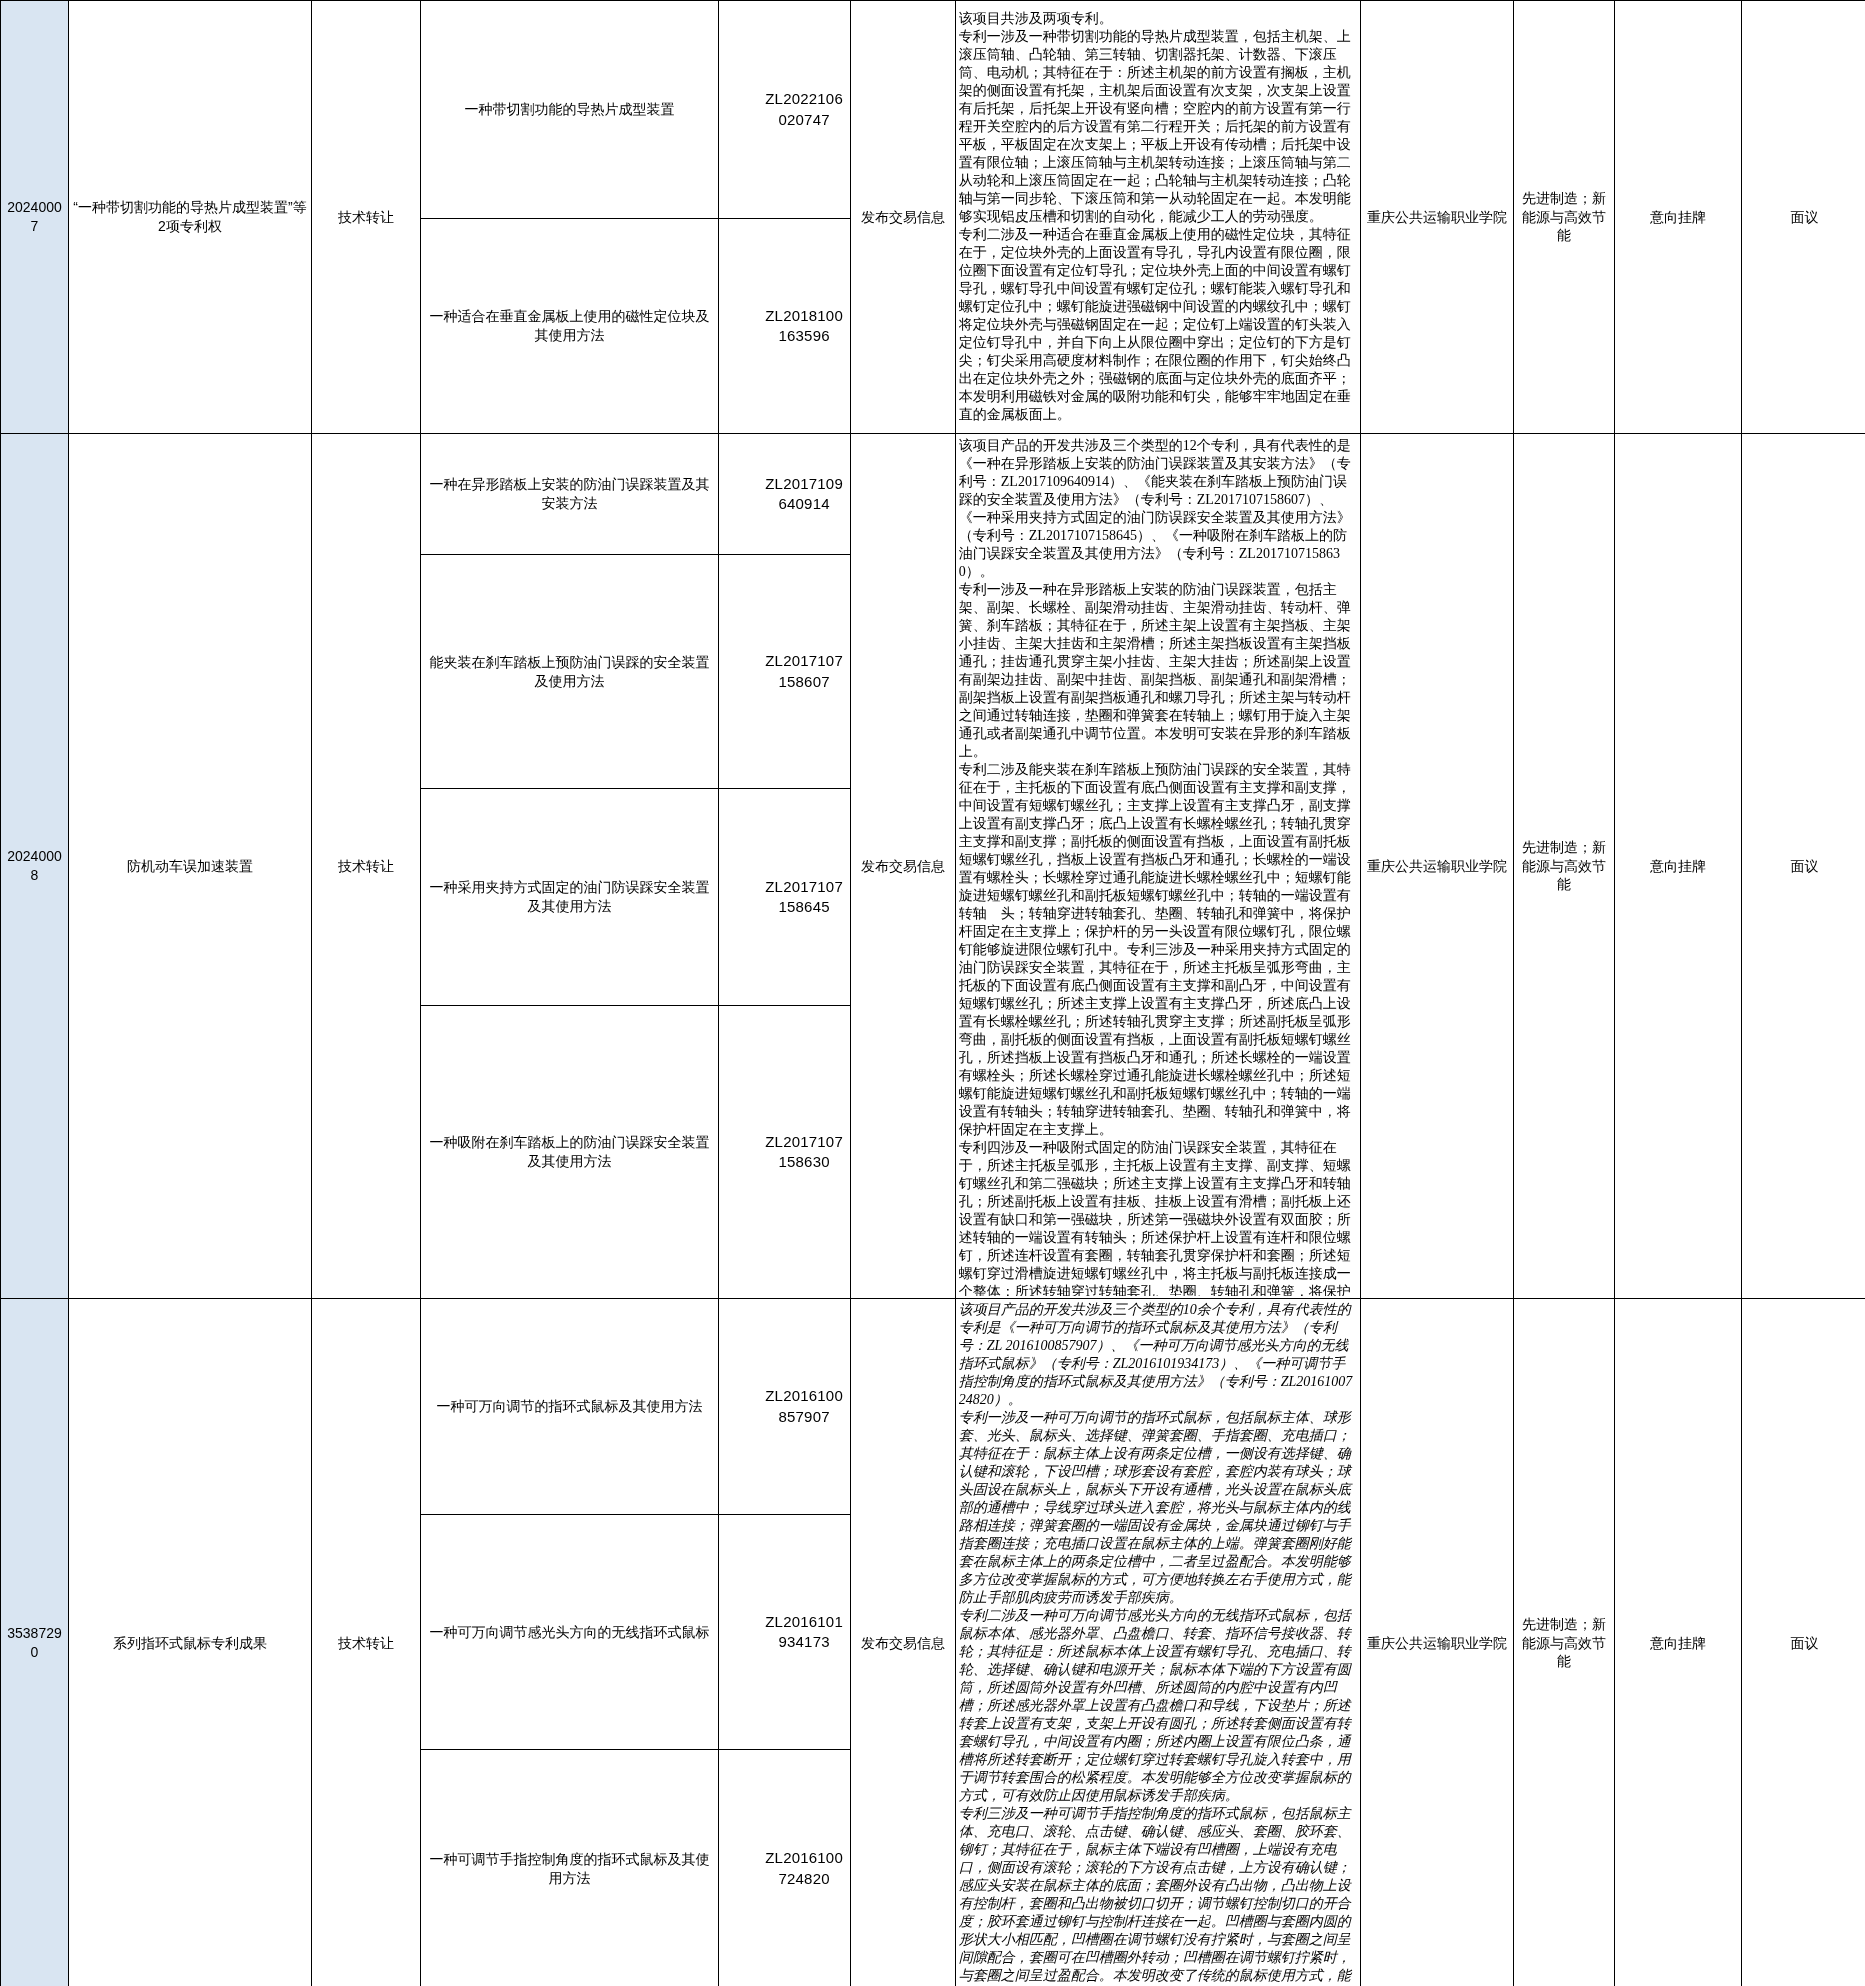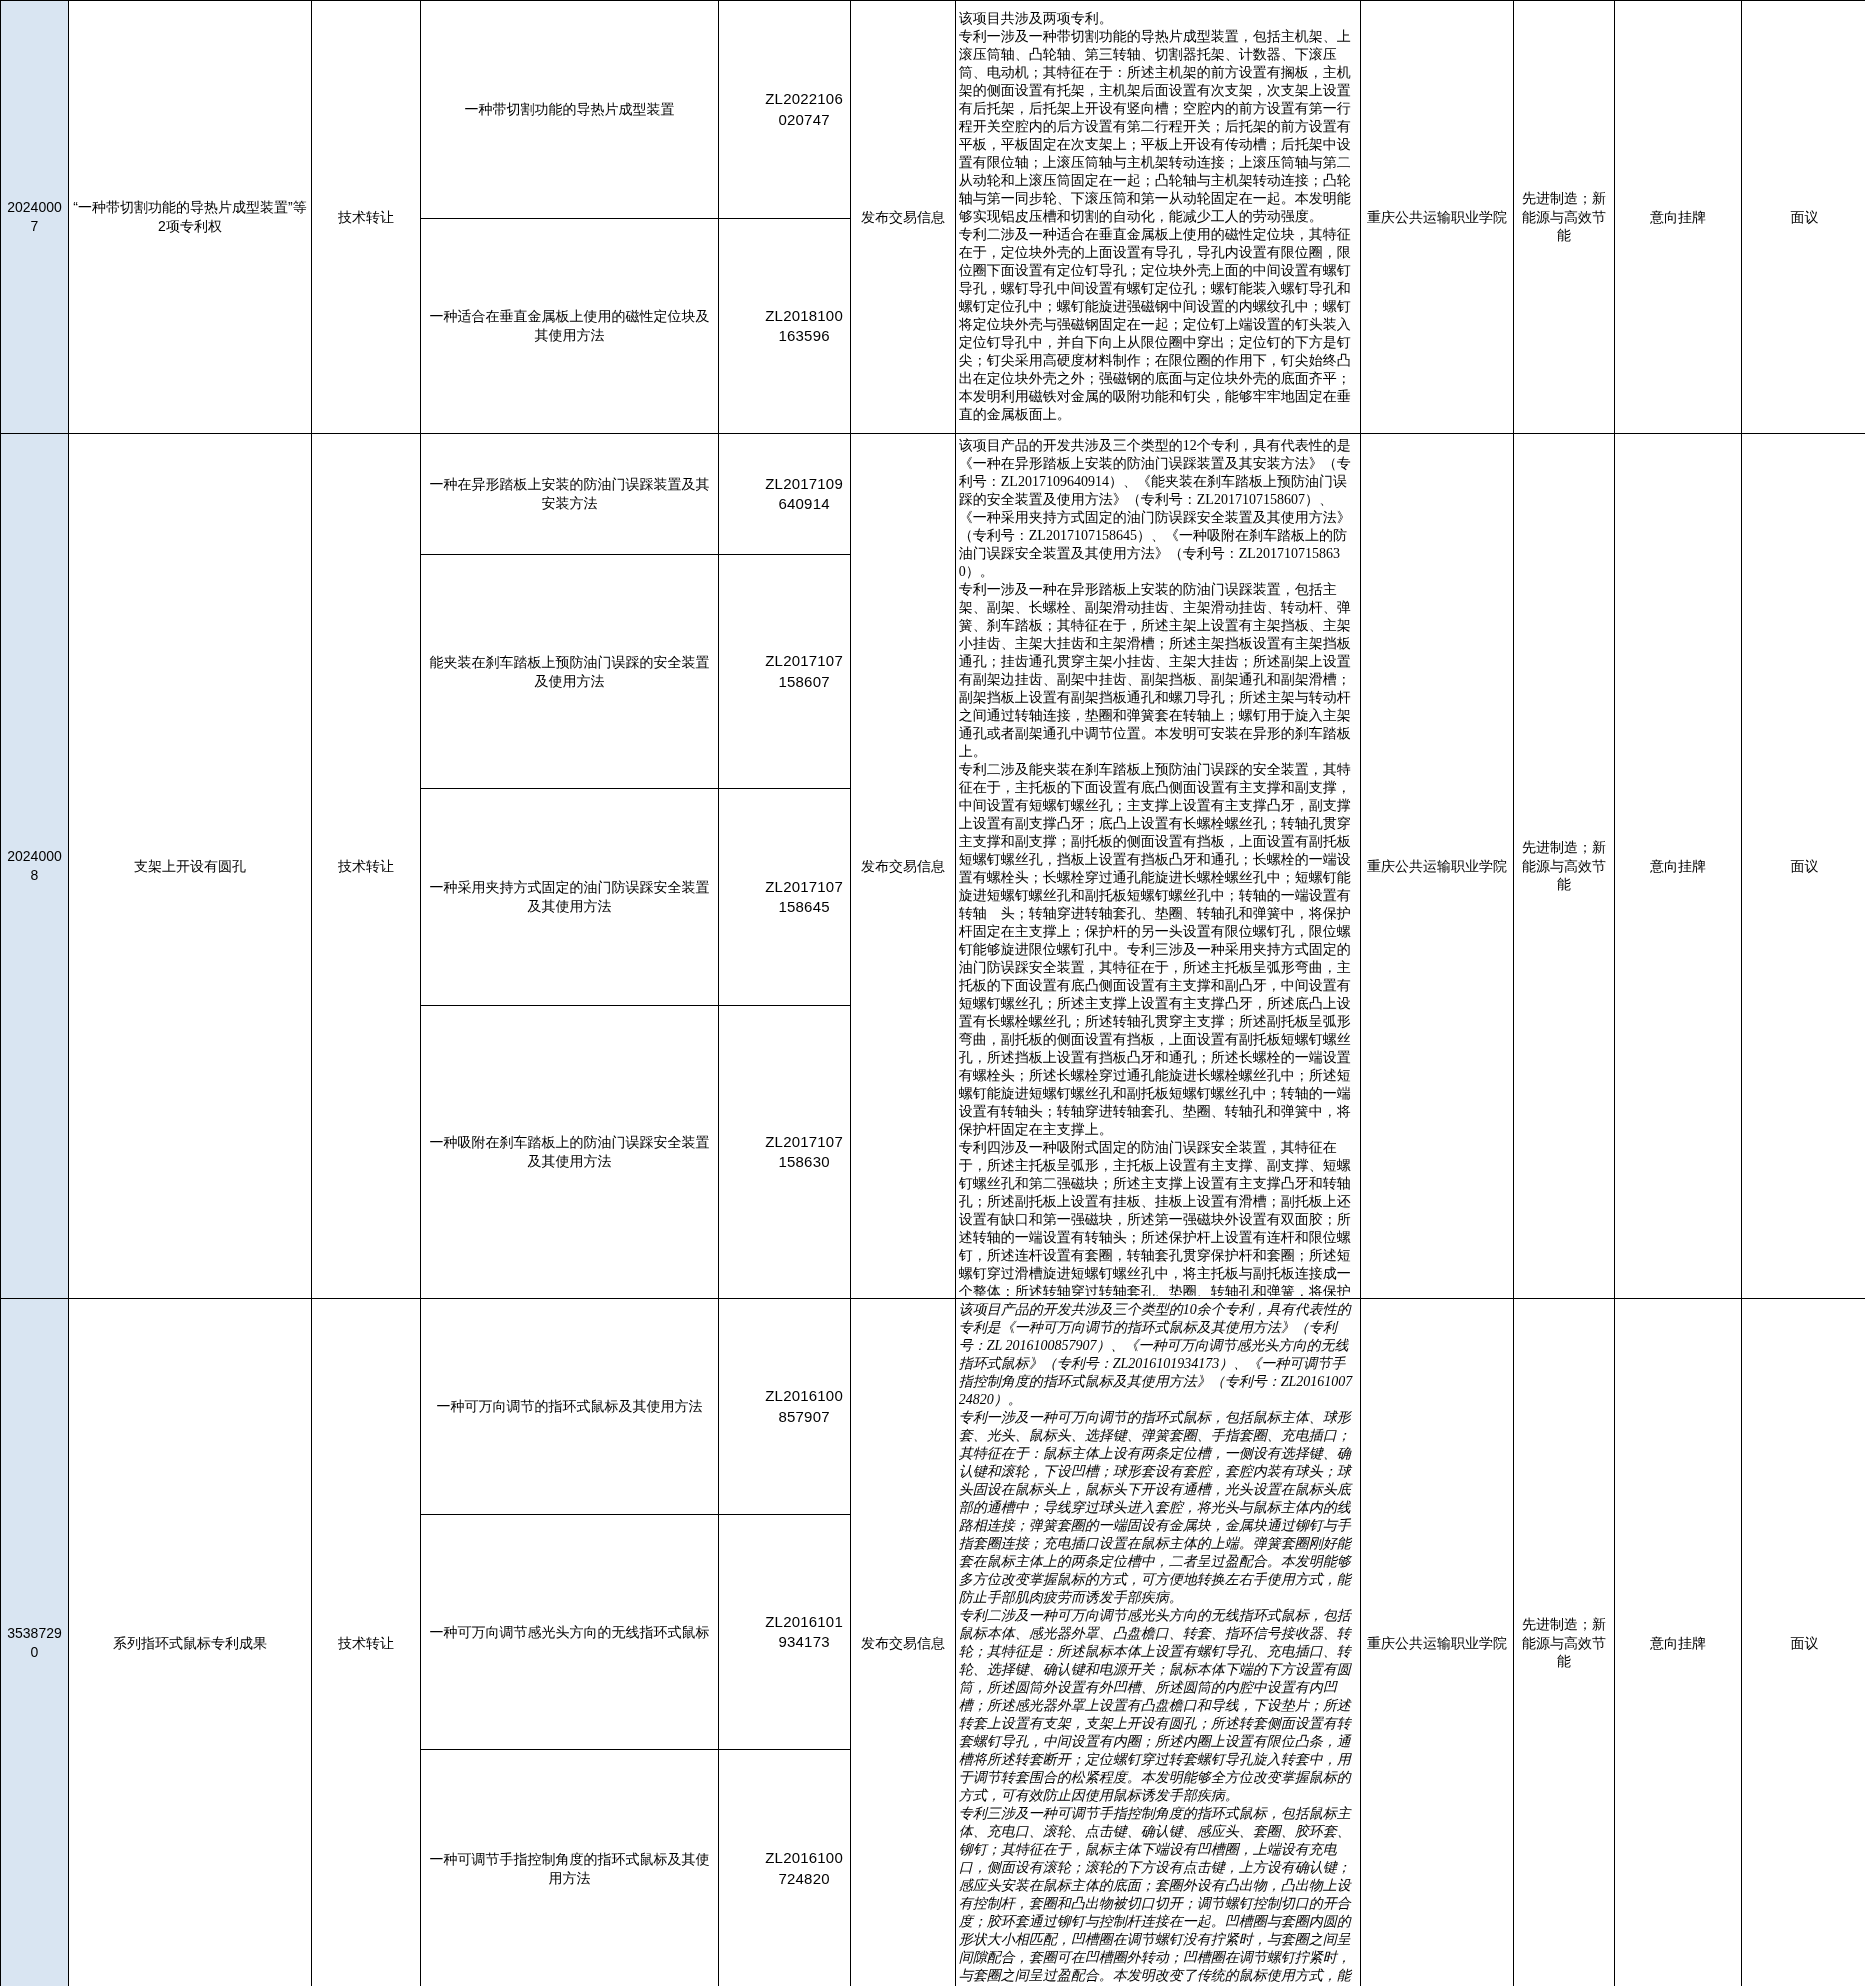--- a/index.html
+++ b/index.html
@@ -72,21 +72,21 @@
         <td rowspan="2">先进制造；新能源与高效节能</td>
         <td rowspan="2">意向挂牌</td>
         <td rowspan="2">面议</td>
       </tr>
       <tr style="height: 215px;">
         <td>一种适合在垂直金属板上使用的磁性定位块及其使用方法</td>
         <td class="number-cell">ZL2018100163596</td>
       </tr>
       <tr class="group-start" style="height: 121px;">
         <td class="id-cell" rowspan="4">20240008</td>
-        <td rowspan="4">支架上开设有圆孔</td>
+        <td rowspan="4">防机动车误加速装置</td>
         <td rowspan="4">技术转让</td>
         <td>一种在异形踏板上安装的防油门误踩装置及其安装方法</td>
         <td class="number-cell">ZL2017109640914</td>
         <td rowspan="4">发布交易信息</td>
         <td class="desc-cell" rowspan="4">
           <div class="desc-text" style="max-height: 859px;">该项目产品的开发共涉及三个类型的12个专利，具有代表性的是《一种在异形踏板上安装的防油门误踩装置及其安装方法》（专利号：ZL2017109640914）、《能夹装在刹车踏板上预防油门误踩的安全装置及使用方法》（专利号：ZL2017107158607）、《一种采用夹持方式固定的油门防误踩安全装置及其使用方法》（专利号：ZL2017107158645）、《一种吸附在刹车踏板上的防油门误踩安全装置及其使用方法》（专利号：ZL2017107158630）。
 专利一涉及一种在异形踏板上安装的防油门误踩装置，包括主架、副架、长螺栓、副架滑动挂齿、主架滑动挂齿、转动杆、弹簧、刹车踏板；其特征在于，所述主架上设置有主架挡板、主架小挂齿、主架大挂齿和主架滑槽；所述主架挡板设置有主架挡板通孔；挂齿通孔贯穿主架小挂齿、主架大挂齿；所述副架上设置有副架边挂齿、副架中挂齿、副架挡板、副架通孔和副架滑槽；副架挡板上设置有副架挡板通孔和螺刀导孔；所述主架与转动杆之间通过转轴连接，垫圈和弹簧套在转轴上；螺钉用于旋入主架通孔或者副架通孔中调节位置。本发明可安装在异形的刹车踏板上。
 专利二涉及能夹装在刹车踏板上预防油门误踩的安全装置，其特征在于，主托板的下面设置有底凸侧面设置有主支撑和副支撑，中间设置有短螺钉螺丝孔；主支撑上设置有主支撑凸牙，副支撑上设置有副支撑凸牙；底凸上设置有长螺栓螺丝孔；转轴孔贯穿主支撑和副支撑；副托板的侧面设置有挡板，上面设置有副托板短螺钉螺丝孔，挡板上设置有挡板凸牙和通孔；长螺栓的一端设置有螺栓头；长螺栓穿过通孔能旋进长螺栓螺丝孔中；短螺钉能旋进短螺钉螺丝孔和副托板短螺钉螺丝孔中；转轴的一端设置有转轴　头；转轴穿进转轴套孔、垫圈、转轴孔和弹簧中，将保护杆固定在主支撑上；保护杆的另一头设置有限位螺钉孔，限位螺钉能够旋进限位螺钉孔中。专利三涉及一种采用夹持方式固定的油门防误踩安全装置，其特征在于，所述主托板呈弧形弯曲，主托板的下面设置有底凸侧面设置有主支撑和副凸牙，中间设置有短螺钉螺丝孔；所述主支撑上设置有主支撑凸牙，所述底凸上设置有长螺栓螺丝孔；所述转轴孔贯穿主支撑；所述副托板呈弧形弯曲，副托板的侧面设置有挡板，上面设置有副托板短螺钉螺丝孔，所述挡板上设置有挡板凸牙和通孔；所述长螺栓的一端设置有螺栓头；所述长螺栓穿过通孔能旋进长螺栓螺丝孔中；所述短螺钉能旋进短螺钉螺丝孔和副托板短螺钉螺丝孔中；转轴的一端设置有转轴头；转轴穿进转轴套孔、垫圈、转轴孔和弹簧中，将保护杆固定在主支撑上。
 专利四涉及一种吸附式固定的防油门误踩安全装置，其特征在于，所述主托板呈弧形，主托板上设置有主支撑、副支撑、短螺钉螺丝孔和第二强磁块；所述主支撑上设置有主支撑凸牙和转轴孔；所述副托板上设置有挂板、挂板上设置有滑槽；副托板上还设置有缺口和第一强磁块，所述第一强磁块外设置有双面胶；所述转轴的一端设置有转轴头；所述保护杆上设置有连杆和限位螺钉，所述连杆设置有套圈，转轴套孔贯穿保护杆和套圈；所述短螺钉穿过滑槽旋进短螺钉螺丝孔中，将主托板与副托板连接成一个整体；所述转轴穿过转轴套孔、垫圈、转轴孔和弹簧，将保护杆与主托板连接成一个整体。本发明安装不需要任何工具，安装更加方便快捷。</div>
         </td>

